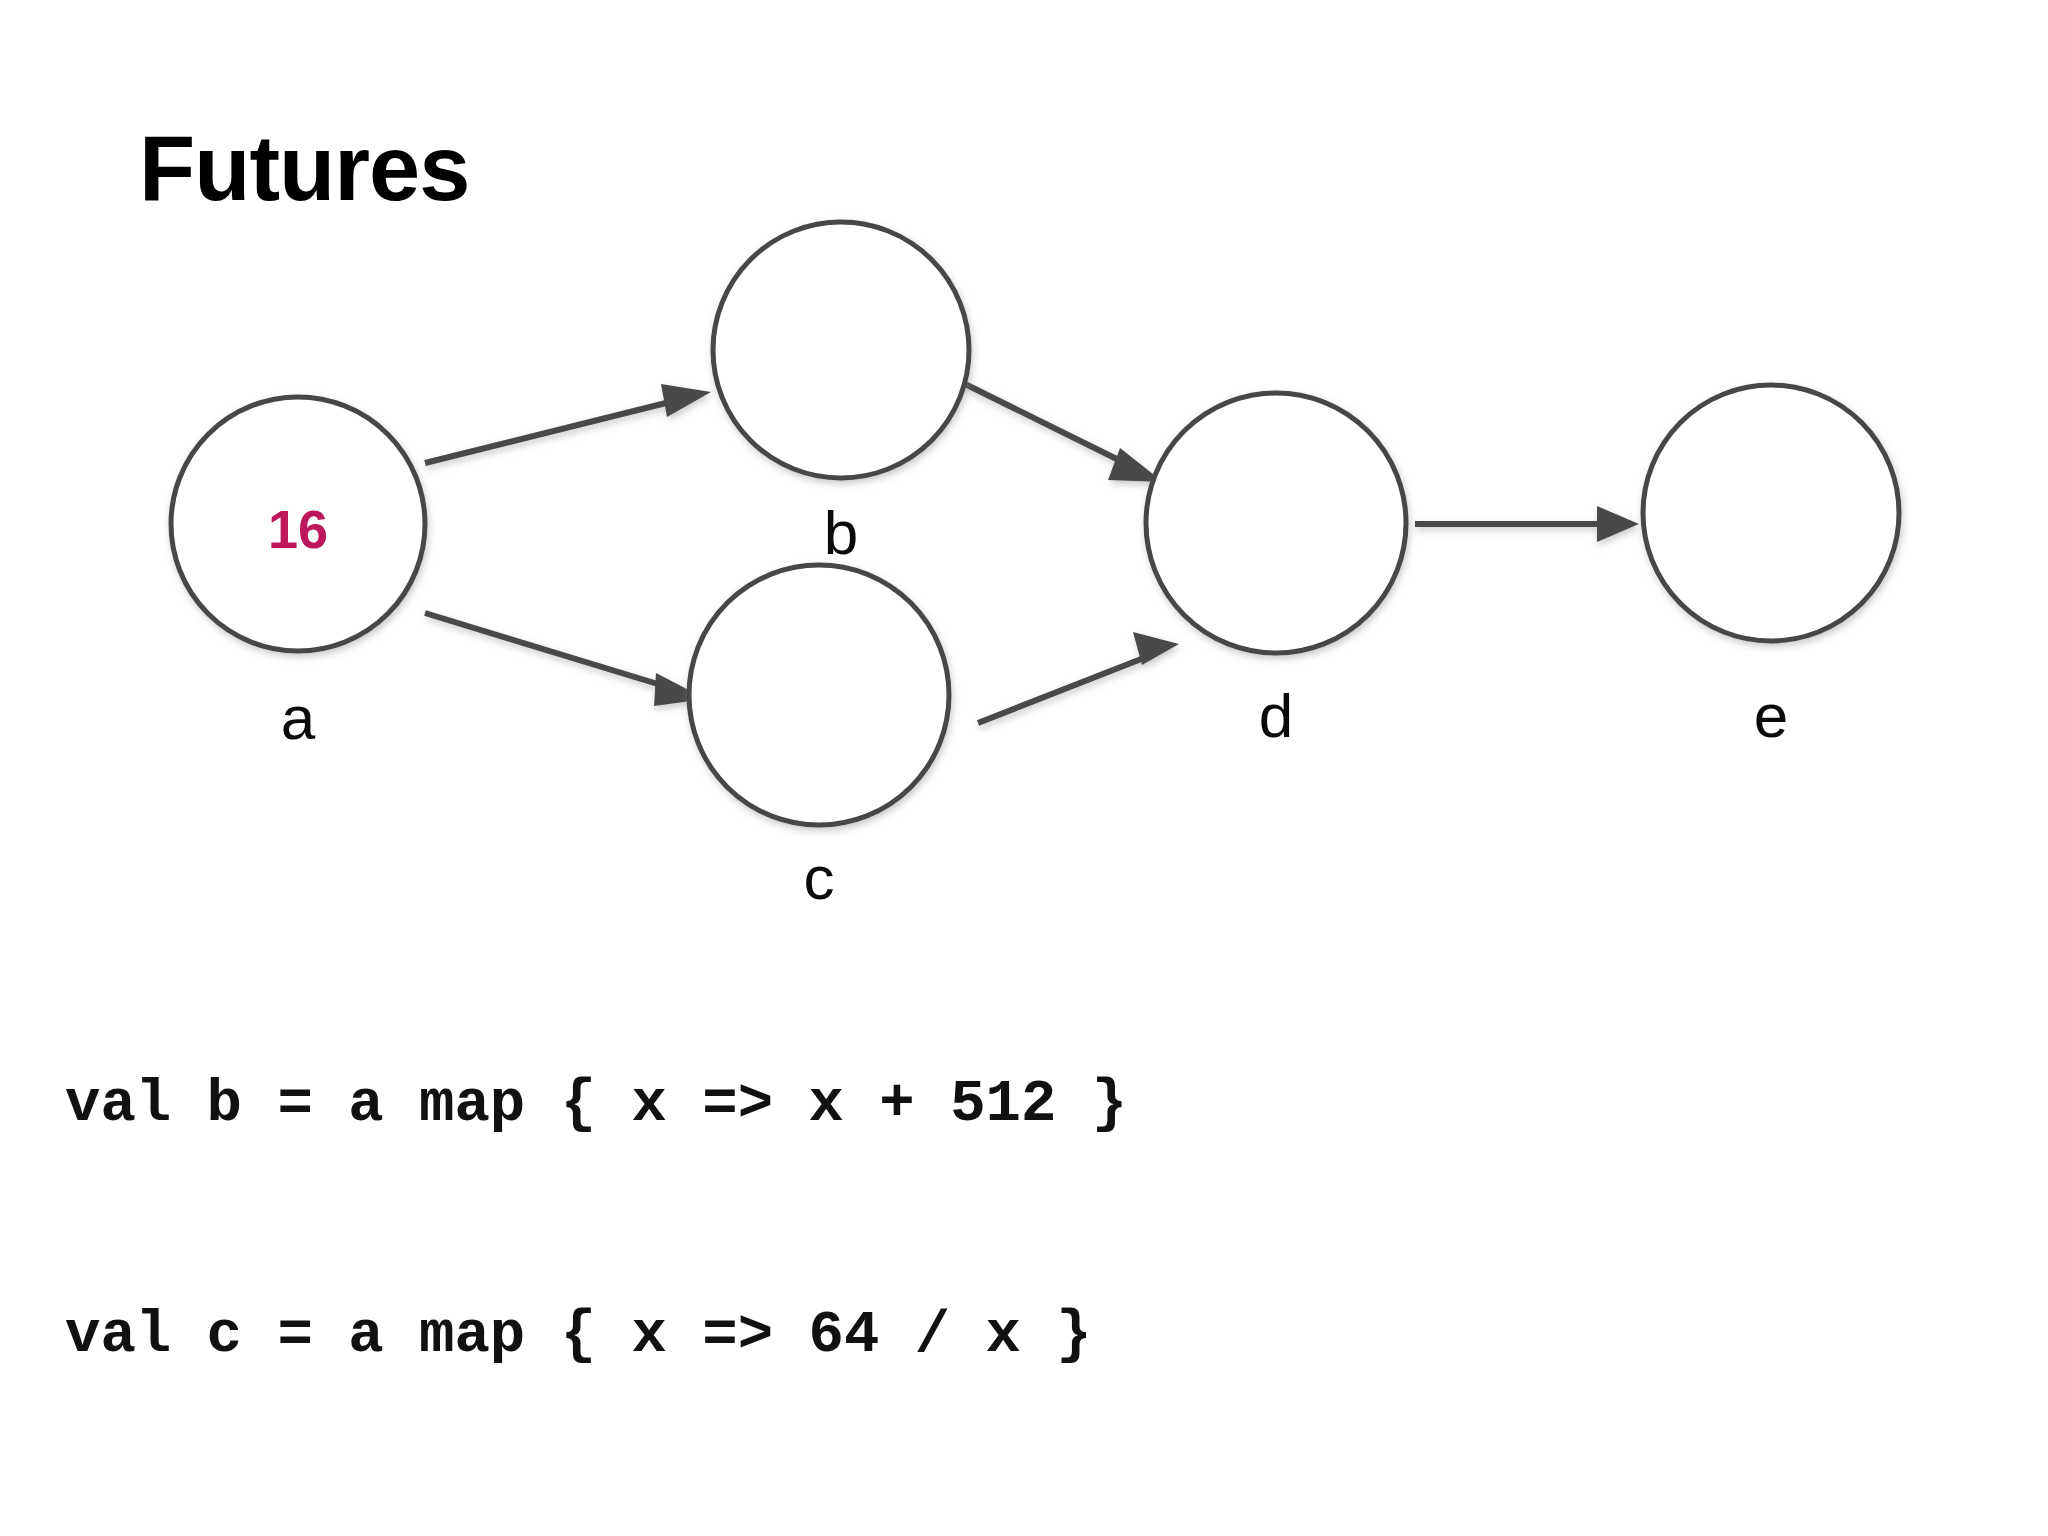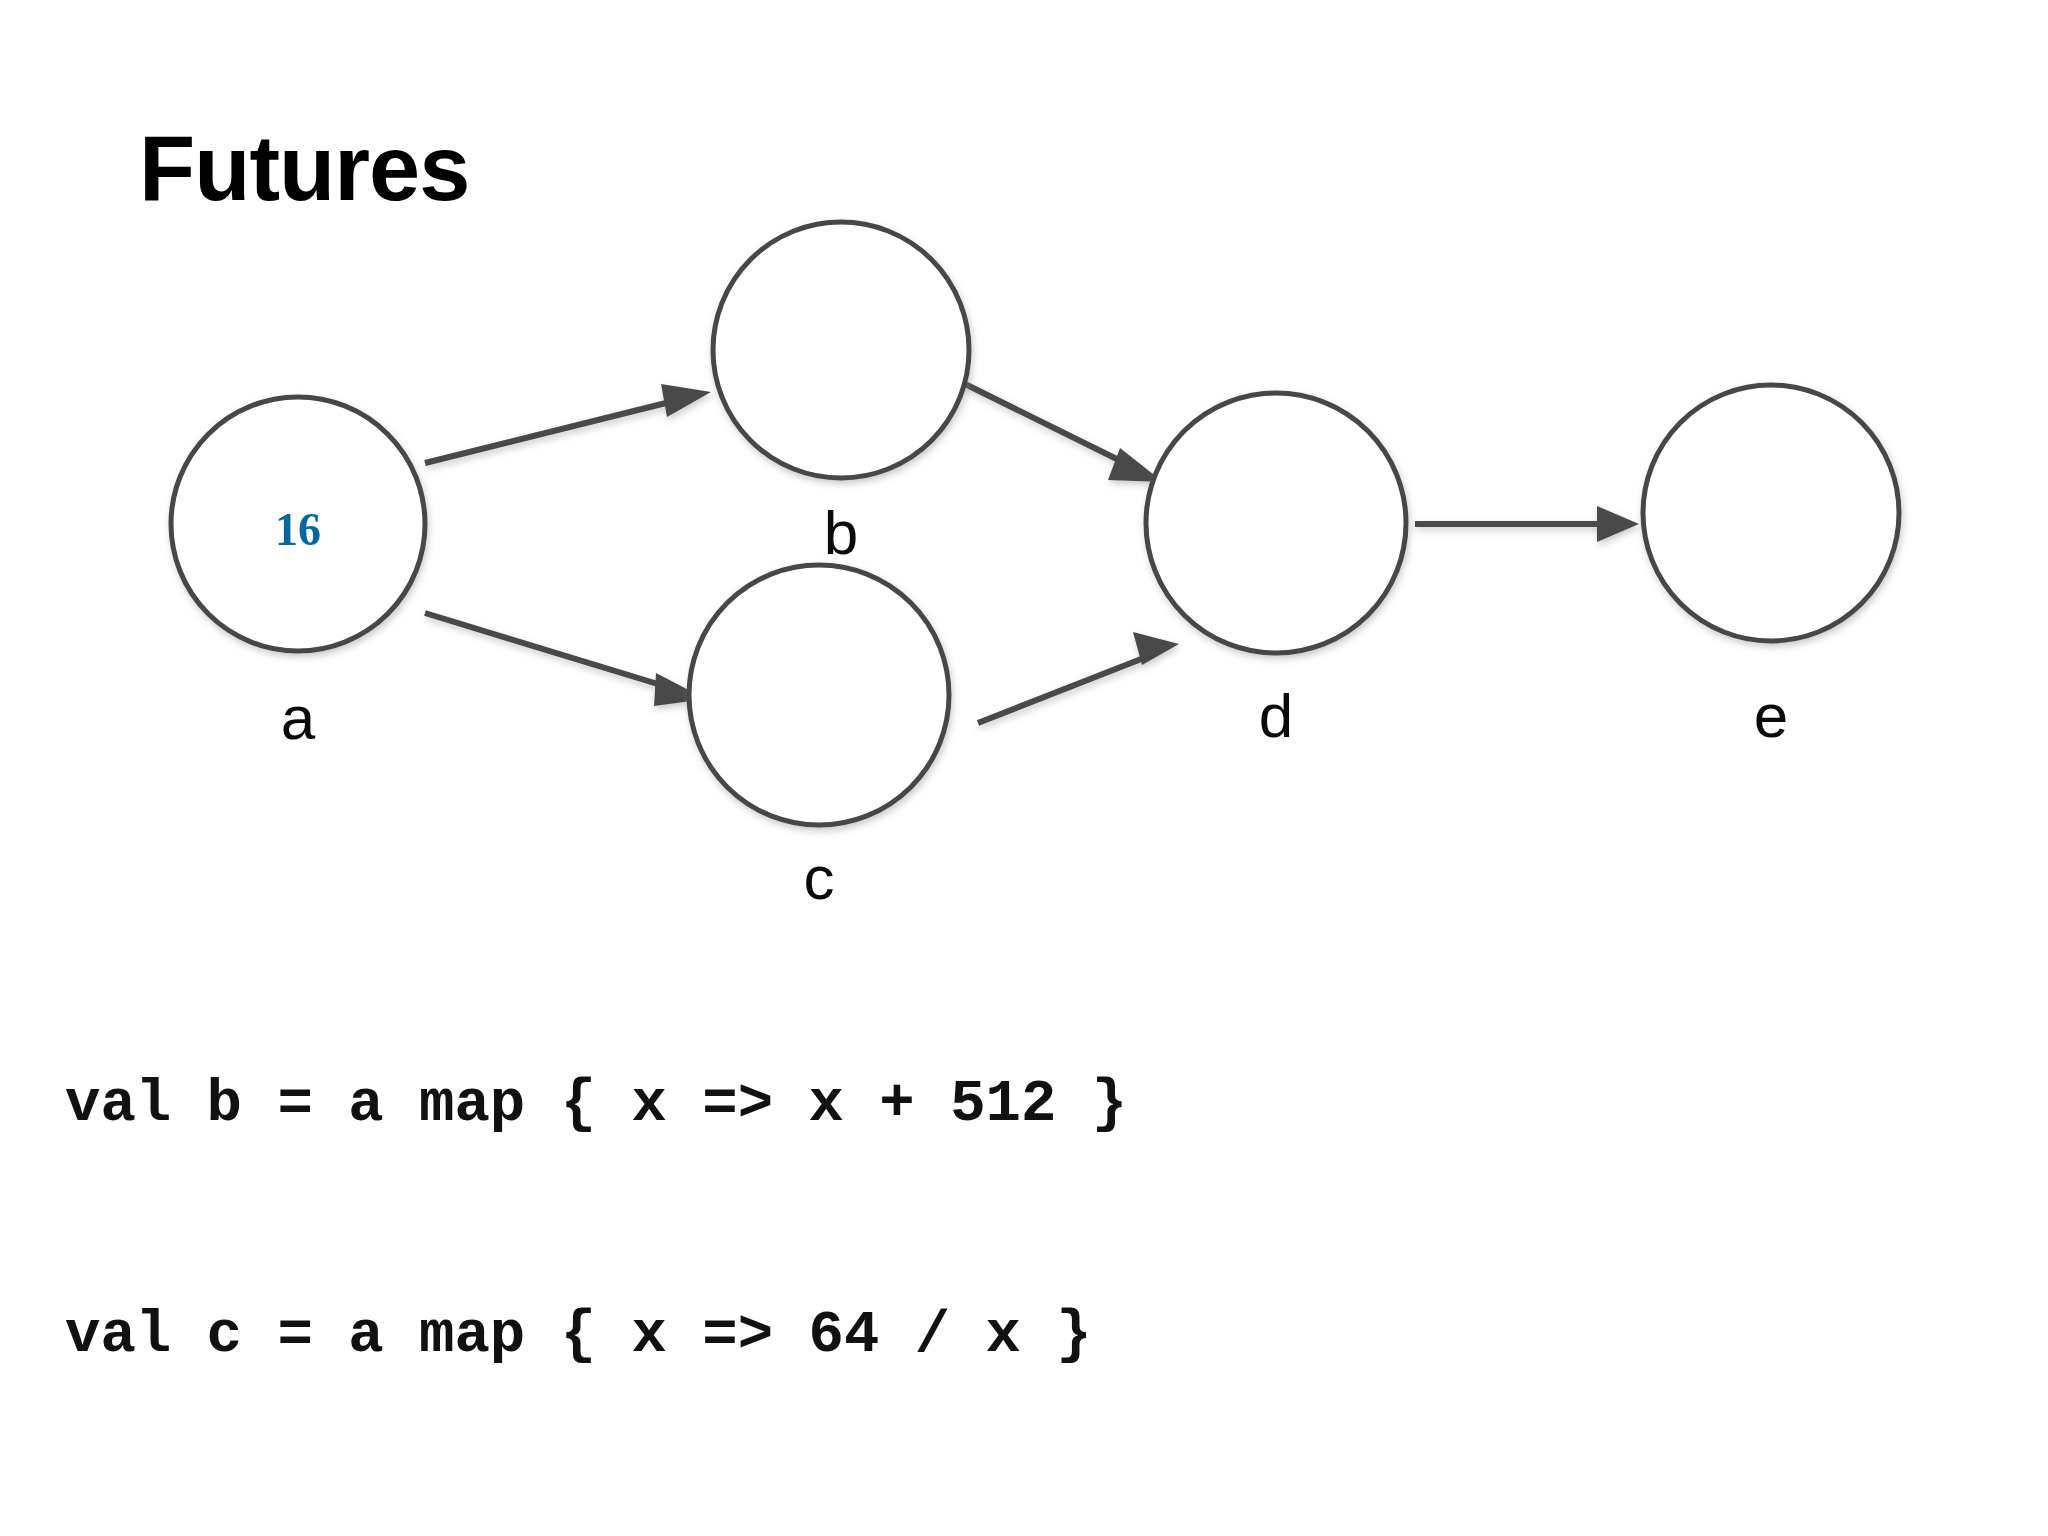--- a/index.html
+++ b/index.html
@@ -68,24 +68,24 @@
   }
 
   .edge-head {
     fill: #4a4a4a;
     stroke: none;
   }
 
   
   .node-value {
     position: absolute;
-    font-family: Liberation Serif, serif;
+    font-family: Liberation Sans, sans-serif;
     font-weight: bold;
-    font-size: 46px;
-    color: #0369a1;
+    font-size: 54px;
+    color: #be185d;
     text-align: center;
     white-space: pre;
     transform: translate(-50%, -50%);
   }
 
   
   .node-label {
     position: absolute;
     font-family: "Liberation Sans", sans-serif;
     font-weight: normal;

